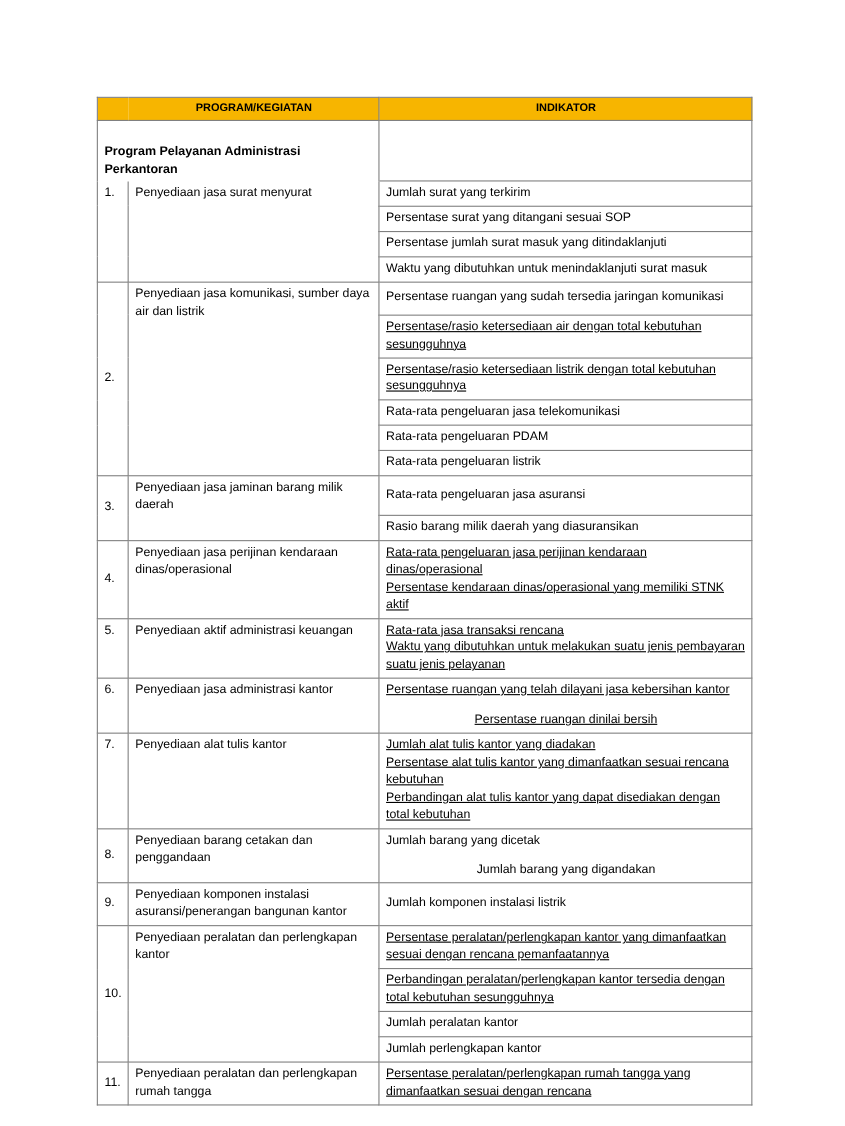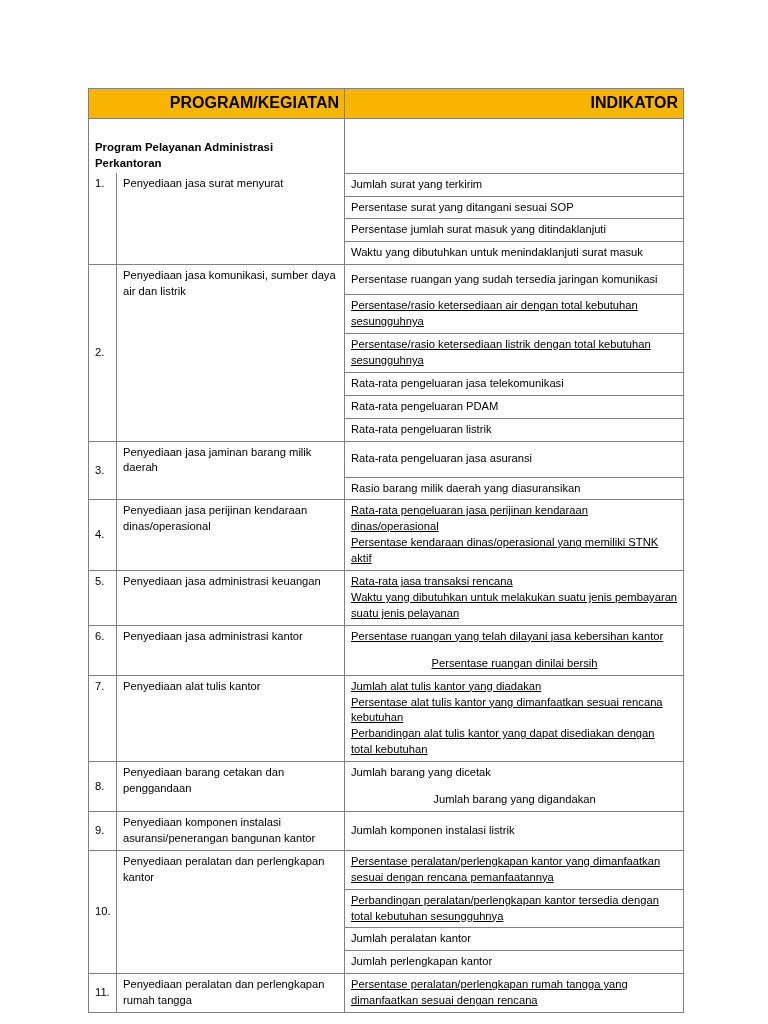--- a/index.html
+++ b/index.html
@@ -49,23 +49,23 @@
   }
 
   col.c-num   { width: 28px; }
   col.c-prog  { width: 228px; }
   col.c-ind   { width: 339px; }
 
   thead th {
     background: #FCB900;
     background: #F7B500;
     font-weight: bold;
-    font-size: 16px;
+    font-size: 10px;
     padding: 4px 5px 4px 6px;
-    text-align: right;
+    text-align: center;
     vertical-align: middle;
     height: 21px;
     border-color: #808080;
   }
   thead th.th-num {
     border-right: none;
   }
   thead th.th-prog {
     border-left: none;
   }
@@ -169,21 +169,21 @@
         <td class="num mid">4.</td>
         <td class="prog top">Penyediaan jasa perijinan kendaraan dinas/operasional</td>
         <td class="ind top">
           <span class="ind-line">Rata-rata pengeluaran jasa perijinan kendaraan dinas/operasional</span>
           <span class="ind-line">Persentase kendaraan dinas/operasional yang memiliki STNK aktif</span>
         </td>
       </tr>
 
       <tr>
         <td class="num top">5.</td>
-        <td class="prog top">Penyediaan jasa administrasi keuangan</td>
+        <td class="prog top">Penyediaan aktif administrasi keuangan</td>
         <td class="ind top">
           <span class="ind-line">Rata-rata jasa transaksi rencana</span>
           <span class="ind-line">Waktu yang dibutuhkan untuk melakukan suatu jenis pembayaran suatu jenis pelayanan</span>
         </td>
       </tr>
 
       <tr>
         <td class="num top">6.</td>
         <td class="prog top">Penyediaan jasa administrasi kantor</td>
         <td class="ind top">

